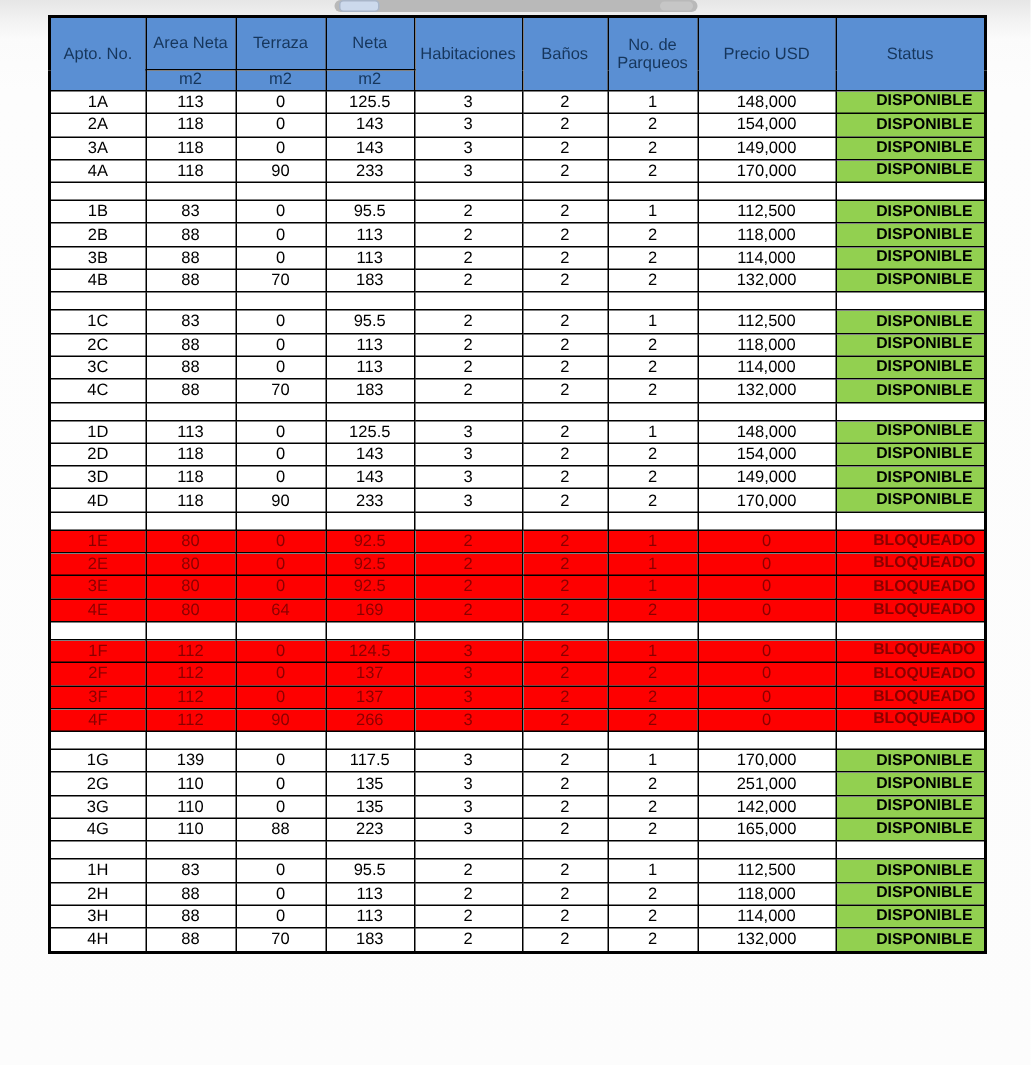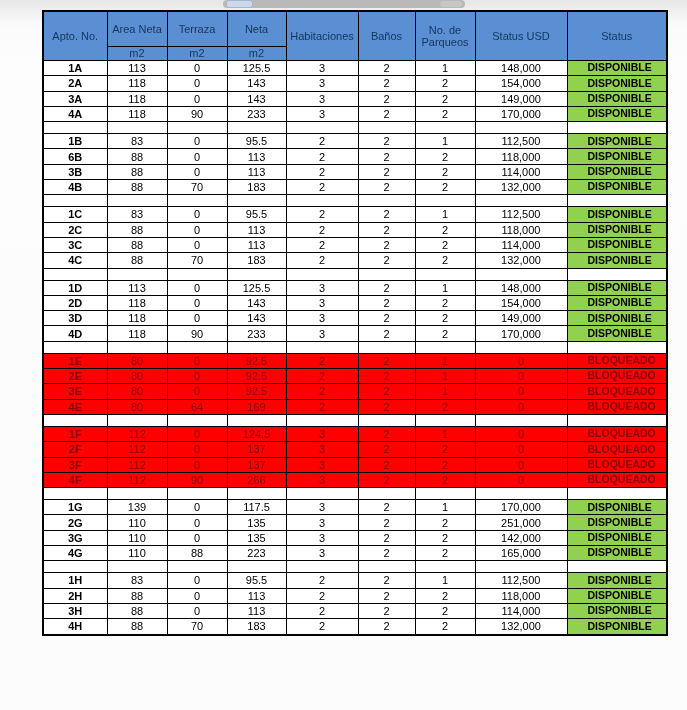--- a/index.html
+++ b/index.html
@@ -16,21 +16,21 @@
   .topbar .thumb{
     position:absolute;top:0;left:3px;width:27px;height:8px;
     background:#ccd9ec;border:1px solid #a9b6c9;border-radius:3px;box-sizing:border-box;
   }
   .topbar .cap{
     position:absolute;top:1px;right:3px;width:22px;height:6px;
     background:#c6c6c6;border-radius:3px;
   }
   
   table{
-    position:absolute;top:10px;left:42px;
+    position:absolute;top:10px;left:32px;
     border-collapse:collapse;table-layout:fixed;
     width:624px;
     background:#ffffff;
     border:2px solid var(--border,#000);
   }
   td,th{
     border:1.5px solid var(--border,#000);
     font-size:11px;line-height:1.1;
     text-align:center;vertical-align:middle;
     padding:0 1px;overflow:hidden;white-space:nowrap;
@@ -38,22 +38,22 @@
   }
   thead th{
     background:var(--header-bg,#5a8fd3);
     color:var(--header-text,#16365c);
     font-weight:normal;
     white-space:normal;
   }
   tr.hmain th{height:34px;}
   tr.hsub  th{height:13px;}
   tbody td{height:14.3px;}
-  td.c-apto{font-weight:bold;}
-  td.c-status{text-align:left;padding-left:20px;font-weight:bold;font-size:10.5px;}
+  td.c-apto{font-weight:normal;}
+  td.c-status{text-align:center;padding-left:20px;font-weight:bold;font-size:10.5px;}
   tr.available td.c-status{background:var(--available-bg,#92d050);}
   tr.blocked td{background:var(--blocked-bg,#fe0000);color:var(--blocked-text,#8b0000);}
   tr.spacer td{height:11px;background:#fff;}
 </style>
 </head>
 <body>
 
 <div class="topbar">
   <div class="thumb"></div>
   <div class="cap"></div>
@@ -73,21 +73,21 @@
   </colgroup>
   <thead>
     <tr class="hmain">
       <th rowspan="2">Apto. No.</th>
       <th>Area Neta</th>
       <th>Terraza</th>
       <th>Neta</th>
       <th rowspan="2">Habitaciones</th>
       <th rowspan="2">Baños</th>
       <th rowspan="2">No. de Parqueos</th>
-      <th rowspan="2">Status USD</th>
+      <th rowspan="2">Precio USD</th>
       <th rowspan="2">Status</th>
     </tr>
     <tr class="hsub">
       <th>m2</th>
       <th>m2</th>
       <th>m2</th>
     </tr>
   </thead>
   <tbody>
       <tr class="available">
@@ -150,21 +150,21 @@
         <td class="c-area">83</td>
         <td class="c-terraza">0</td>
         <td class="c-total">95.5</td>
         <td class="c-hab">2</td>
         <td class="c-banos">2</td>
         <td class="c-parqueos">1</td>
         <td class="c-precio">112,500</td>
         <td class="c-status">DISPONIBLE</td>
       </tr>
       <tr class="available">
-        <td class="c-apto">6B</td>
+        <td class="c-apto">2B</td>
         <td class="c-area">88</td>
         <td class="c-terraza">0</td>
         <td class="c-total">113</td>
         <td class="c-hab">2</td>
         <td class="c-banos">2</td>
         <td class="c-parqueos">2</td>
         <td class="c-precio">118,000</td>
         <td class="c-status">DISPONIBLE</td>
       </tr>
       <tr class="available">

